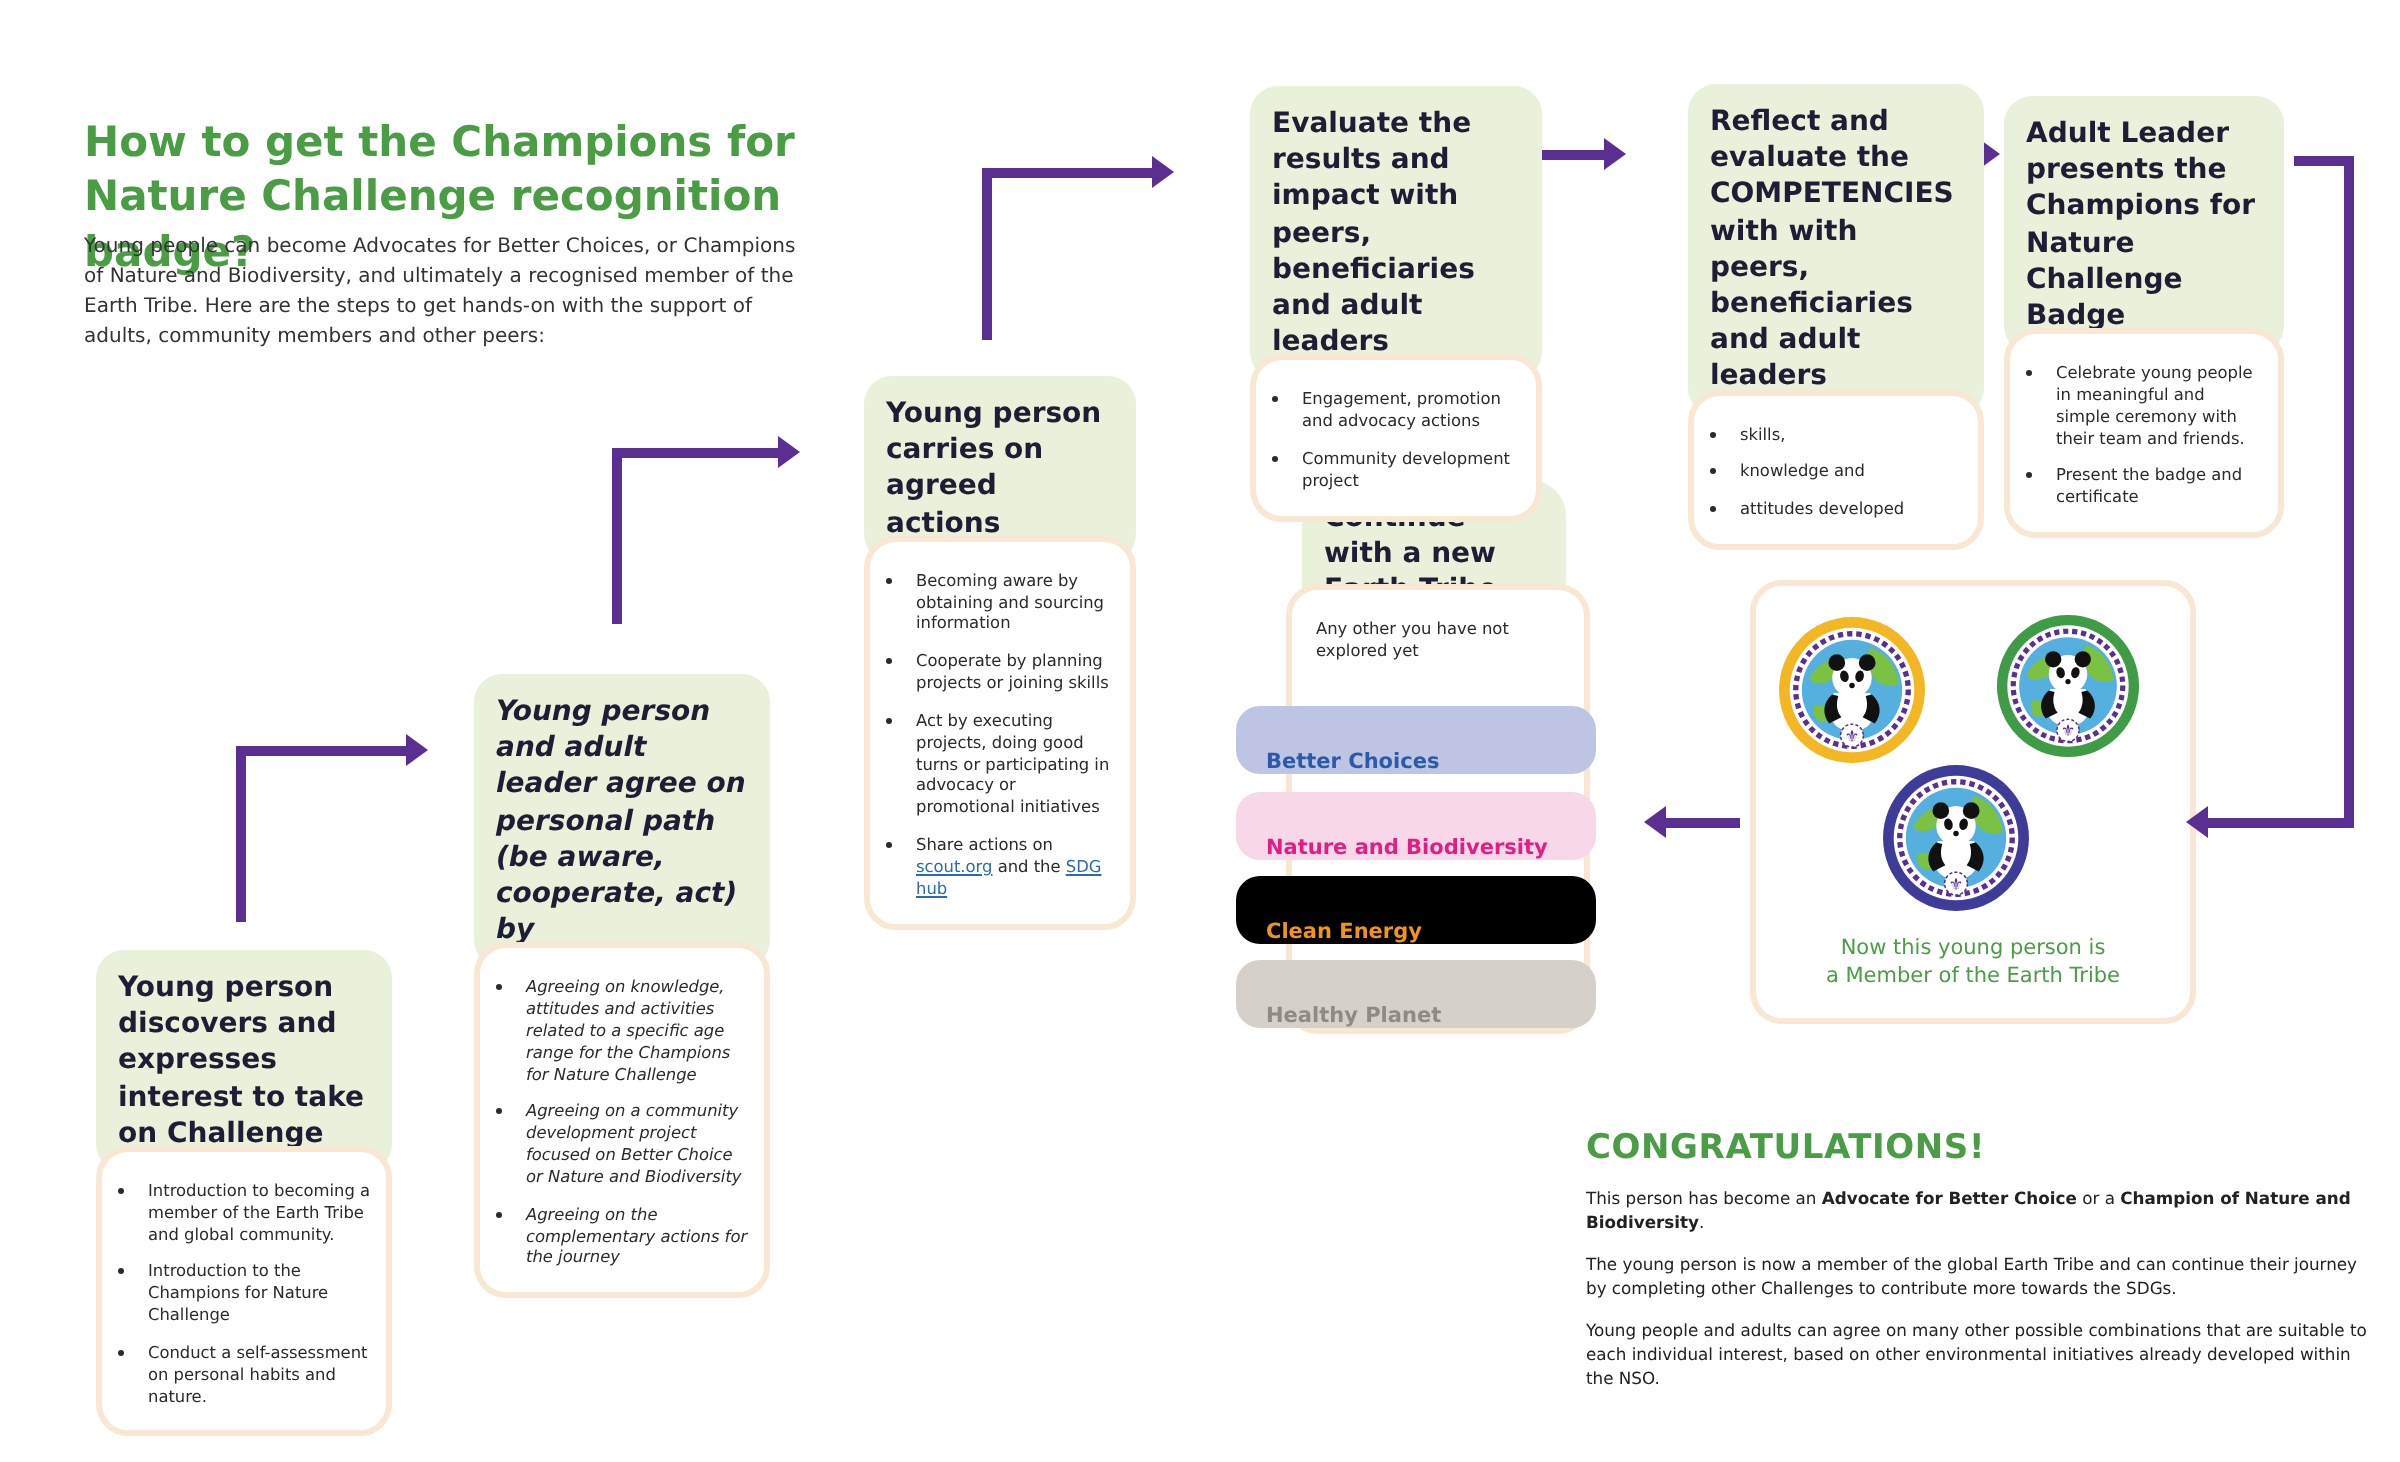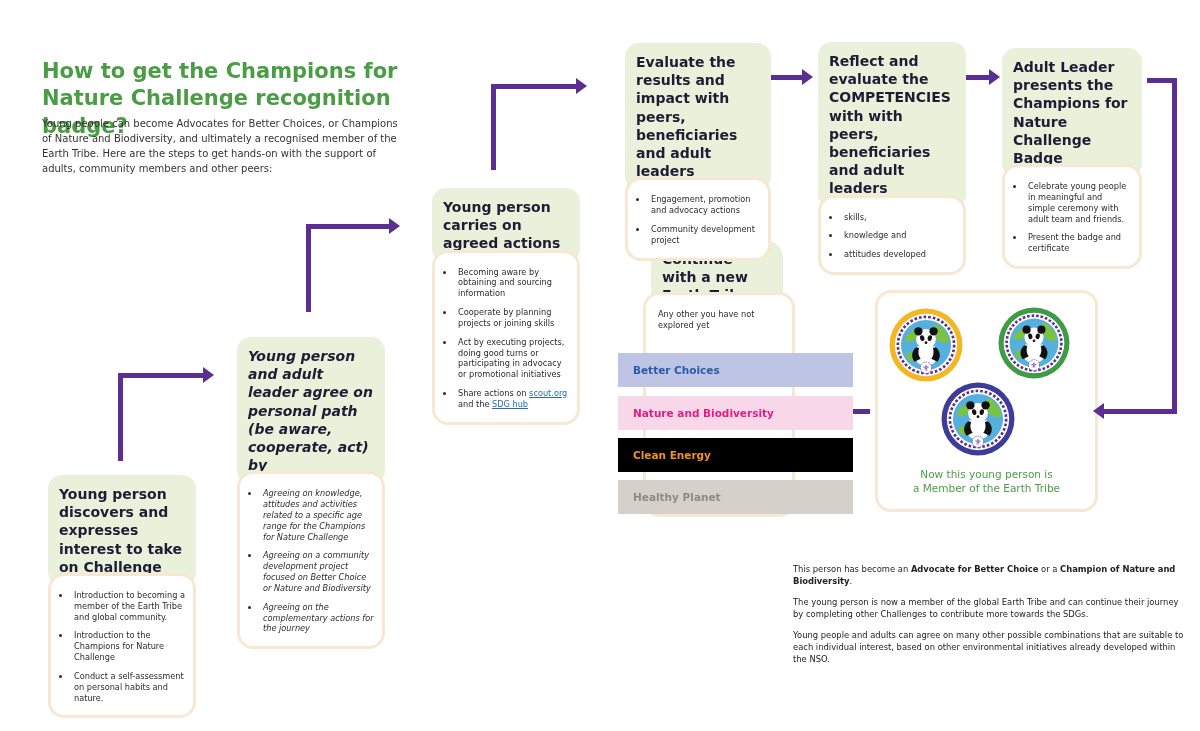--- a/index.html
+++ b/index.html
@@ -23,22 +23,22 @@
   .lnk{color:#2b6cb0;text-decoration:underline;cursor:pointer;}
 
   .hmin-s1{min-height:76px;} .hmin-s2{min-height:72px;} .hmin-s3{min-height:70px;}
   .hmin-s4{min-height:80px;} .hmin-s5{min-height:79px;} .hmin-s6{min-height:69px;}
   .hmin-s7{min-height:55px;}
 
   .continue-body{position:absolute;left:643px;top:292px;width:152px;height:225px;
                  background:#fff;border:3px solid #f8e7d2;border-radius:16px;
                  box-sizing:border-box;z-index:2;}
   .continue-note{padding:14px 12px 0 12px;font-size:8.2px;color:#2b2b2b;line-height:1.35;}
-  .path-bar{position:absolute;left:618px;width:235px;height:34px;border-radius:0;
-            display:flex;align-items:center;padding-left:15px;box-sizing:border-box;
+  .path-bar{position:absolute;left:618px;width:180px;height:34px;border-radius:12px;
+            display:flex;align-items:flex-end;padding-left:15px;box-sizing:border-box;
             font-weight:bold;font-size:10.5px;z-index:3;}
   .bar-0{top:353px;background:#bdc4e4;color:#2b5aa8;}
   .bar-1{top:396px;background:#f8d7e8;color:#e01e83;}
   .bar-2{top:438px;background:#000000;color:#f0941f;}
   .bar-3{top:480px;background:#d5d1ca;color:#8f8b83;}
 
   .member-box{position:absolute;left:875px;top:290px;width:223px;height:222px;
               background:#fff;border:3px solid #f8e7d2;border-radius:16px;box-sizing:border-box;}
   .badge{position:absolute;}
   .member-caption{position:absolute;left:0;bottom:14px;width:100%;text-align:center;
@@ -77,21 +77,21 @@
     <div class="step-header hmin-s2">Young person and adult leader agree on personal path (be aware, cooperate, act) by</div>
     <div class="step-body">
       <ul>
         <li>Agreeing on knowledge, attitudes and activities related to a specific age range for the Champions for Nature Challenge</li>
         <li>Agreeing on a community development project focused on Better Choice or Nature and Biodiversity</li>
         <li>Agreeing on the complementary actions for the journey</li>
       </ul>
     </div>
   </div>
 
-  <div class="step" style="left:432px;top:188px;width:148px;">
+  <div class="step" style="left:432px;top:188px;width:136px;">
     <div class="step-header hmin-s3">Young person carries on agreed actions</div>
     <div class="step-body">
       <ul>
         <li>Becoming aware by obtaining and sourcing information</li>
         <li>Cooperate by planning projects or joining skills</li>
         <li>Act by executing projects, doing good turns or participating in advocacy or promotional initiatives</li>
         <li><span>Share actions on </span><a class="lnk">scout.org</a><span> and the </span><a class="lnk">SDG hub</a></li>
       </ul>
     </div>
   </div>
@@ -99,36 +99,36 @@
   <div class="step" style="left:625px;top:43px;width:146px;">
     <div class="step-header hmin-s4">Evaluate the results and impact with peers, beneficiaries and adult leaders</div>
     <div class="step-body">
       <ul>
         <li>Engagement, promotion and advocacy actions</li>
         <li>Community development project</li>
       </ul>
     </div>
   </div>
 
-  <div class="step" style="left:818px;top:42px;width:148px;">
+  <div class="step" style="left:844px;top:42px;width:148px;">
     <div class="step-header hmin-s5">Reflect and evaluate the COMPETENCIES with with peers, beneficiaries and adult leaders</div>
     <div class="step-body">
       <ul>
         <li>skills,</li>
         <li>knowledge and</li>
         <li>attitudes developed</li>
       </ul>
     </div>
   </div>
 
   <div class="step" style="left:1002px;top:48px;width:140px;">
     <div class="step-header hmin-s6">Adult Leader presents the Champions for Nature Challenge Badge</div>
     <div class="step-body">
       <ul>
-        <li>Celebrate young people in meaningful and simple ceremony with adult team and friends.</li>
+        <li>Celebrate young people in meaningful and simple ceremony with their team and friends.</li>
         <li>Present the badge and certificate</li>
       </ul>
     </div>
   </div>
 
   <div class="step-header hmin-s7" style="position:absolute;left:651px;top:240px;width:132px;z-index:1;border-radius:18px;">Continue with a new Earth Tribe Path</div>
   <div class="continue-body">
     <div class="continue-note">Any other you have not explored yet</div>
   </div>
   <div class="path-bar bar-0">
@@ -205,20 +205,21 @@
       <circle cx="50" cy="80" r="7.5" fill="#fff" stroke="#5b2f91" stroke-width="1" stroke-dasharray="2 1.4"></circle>
       <text x="50" y="84" font-size="11" text-anchor="middle" fill="#5b2f91">⚜</text>
     </svg>
     <div class="member-caption">
       <div>Now this young person is</div>
       <div>a Member of the Earth Tribe</div>
     </div>
   </div>
 
   <div class="congrats">
+    <div class="congrats-title">CONGRATULATIONS!</div>
     <p><span>This person has become an </span><b>Advocate for Better Choice</b><span> or a </span><b>Champion of Nature and Biodiversity</b><span>.</span></p>
     <p>The young person is now a member of the global Earth Tribe and can continue their journey by completing other Challenges to contribute more towards the SDGs.</p>
     <p>Young people and adults can agree on many other possible combinations that are suitable to each individual interest, based on other environmental initiatives already developed within the NSO.</p>
   </div>
 
   <div>
     <div class="aseg" style="left:118px;top:373px;width:5px;height:88px;"></div>
     <div class="aseg" style="left:118px;top:373px;width:85px;height:5px;"></div>
     <div class="ahr" style="left:203px;top:367px;"></div>
   </div>

